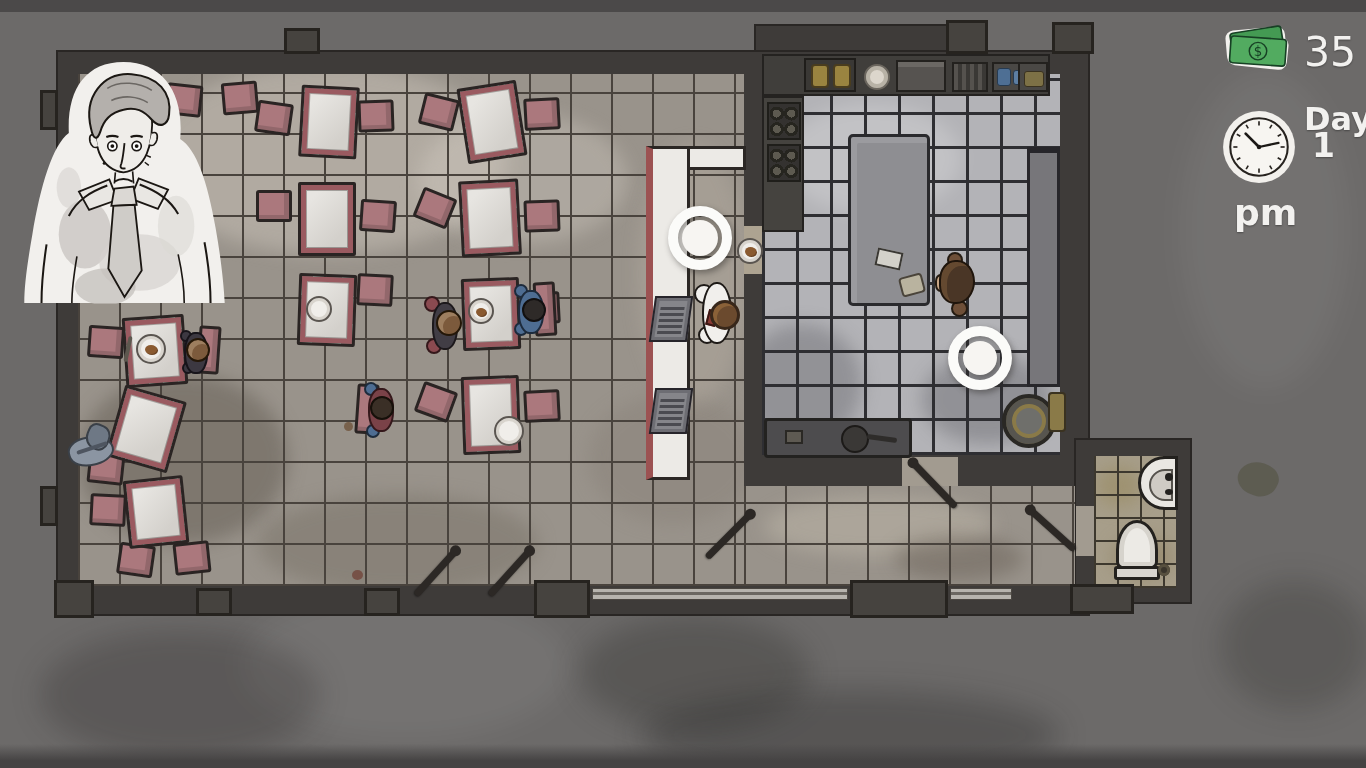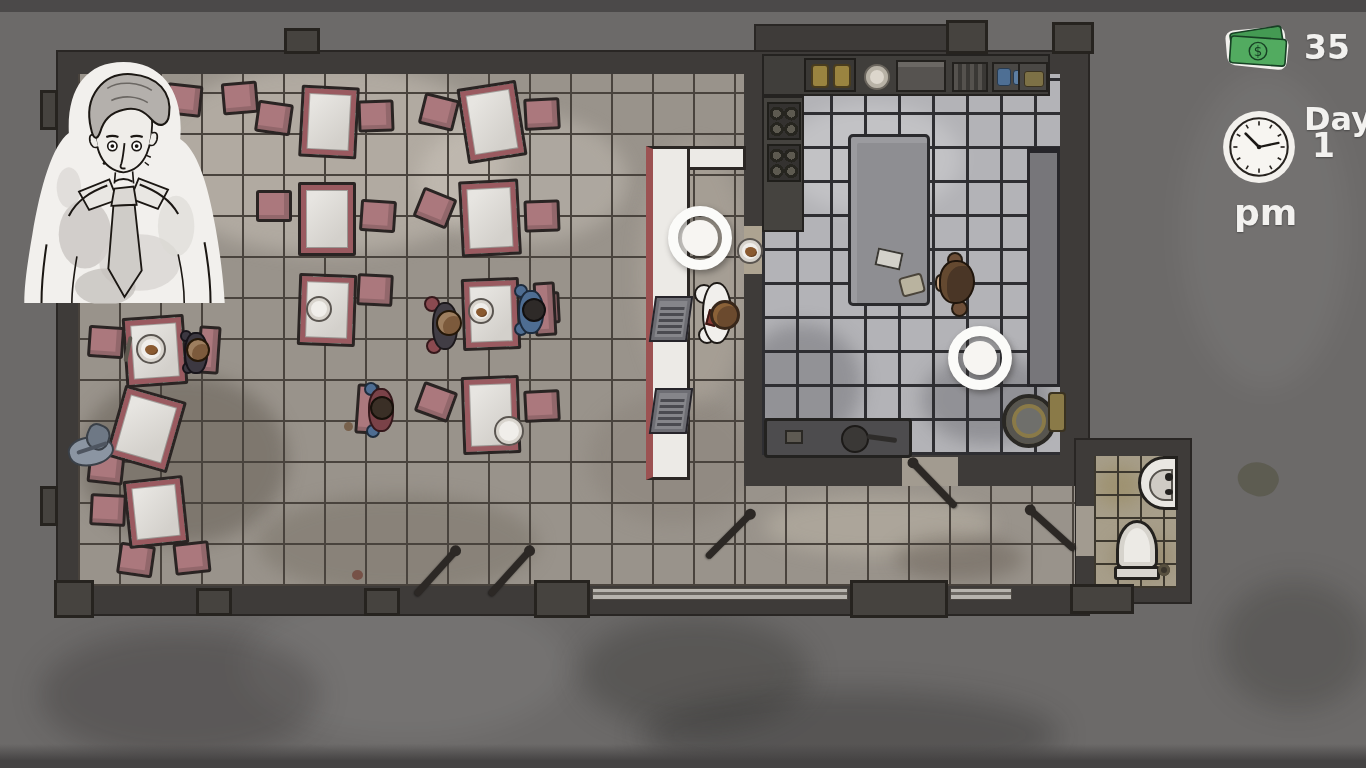--- a/index.html
+++ b/index.html
@@ -322,21 +322,21 @@
 
   <div class="abs" style="left:1222px;top:22px;width:150px;height:50px;z-index:30">
     <svg width="72" height="50" viewBox="0 0 70 48">
       <rect x="4" y="6" width="58" height="32" rx="8" fill="#f3f1ee" transform="rotate(-5 33 22)"></rect>
       <rect x="6" y="12" width="58" height="32" rx="8" fill="#f3f1ee" transform="rotate(6 35 28)"></rect>
       <rect x="9" y="7" width="50" height="24" rx="3" fill="#449a53" stroke="#174024" stroke-width="1.6" transform="rotate(-9 34 19)"></rect>
       <rect x="8" y="15" width="54" height="26" rx="3" fill="#52ab60" stroke="#174024" stroke-width="1.6" transform="rotate(4 35 28)"></rect>
       <circle cx="35" cy="28" r="8.5" fill="none" stroke="#174024" stroke-width="1.4"></circle>
       <text x="35" y="33" font-size="13" text-anchor="middle" fill="#174024" font-family="DejaVu Sans, sans-serif">$</text>
     </svg>
-    <span class="hudtxt" style="left:82px;top:6px;font-size:33px;font-weight:700">35</span>
+    <span class="hudtxt" style="left:82px;top:6px;font-size:41px;font-weight:400">35</span>
   </div>
 
   <div class="abs" style="left:1220px;top:100px;width:150px;height:130px;z-index:30">
     <svg width="78" height="78" viewBox="0 0 76 76" style="position:absolute;left:0;top:8px">
       <circle cx="38" cy="38" r="35" fill="#f2f0ec"></circle>
       <circle cx="38" cy="38" r="28" fill="#f7f5f1" stroke="#26221e" stroke-width="2"></circle>
       <g stroke="#26221e" stroke-width="1.6">
         <line x1="38" y1="13" x2="38" y2="17"></line>
           <line x1="50.5" y1="16.4" x2="48.5" y2="19.8"></line>
         <line x1="59.6" y1="25.5" x2="56.2" y2="27.5"></line>

